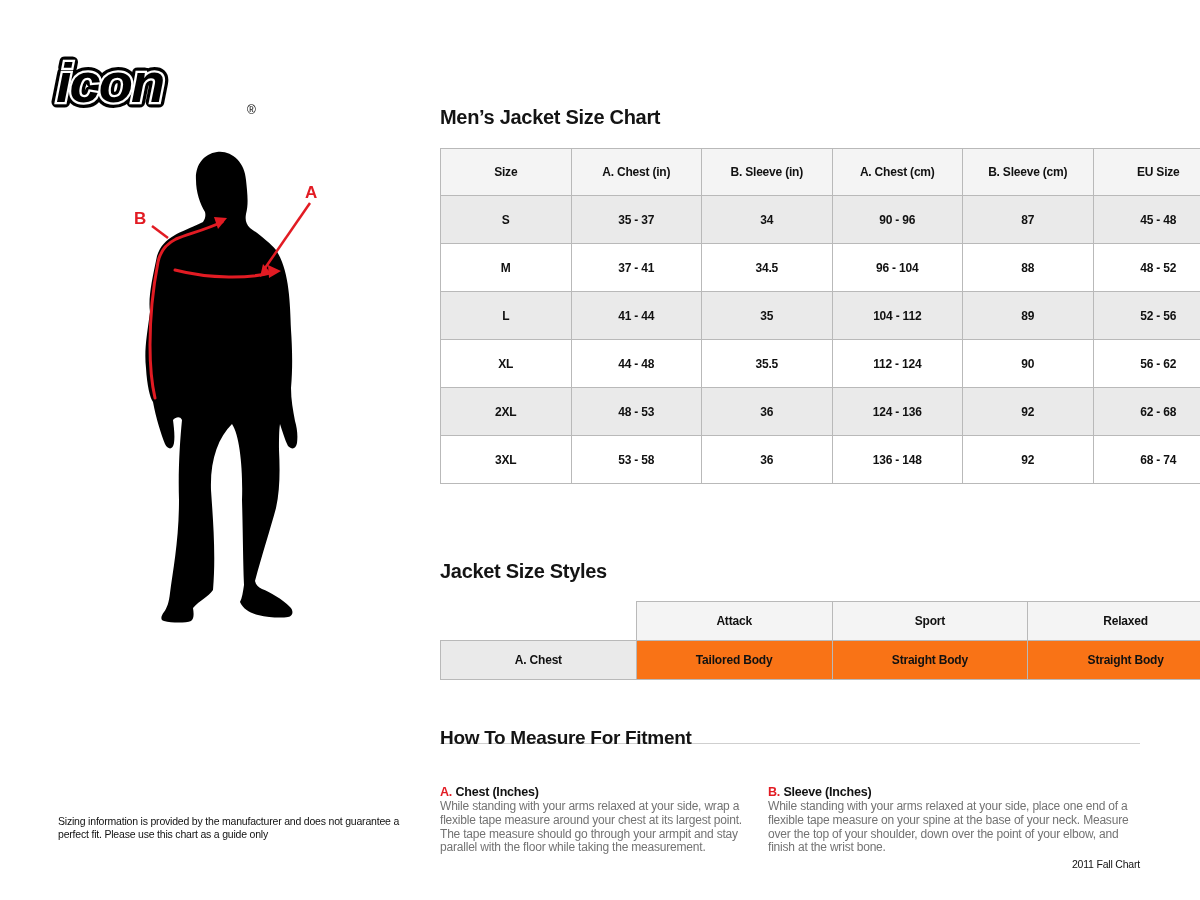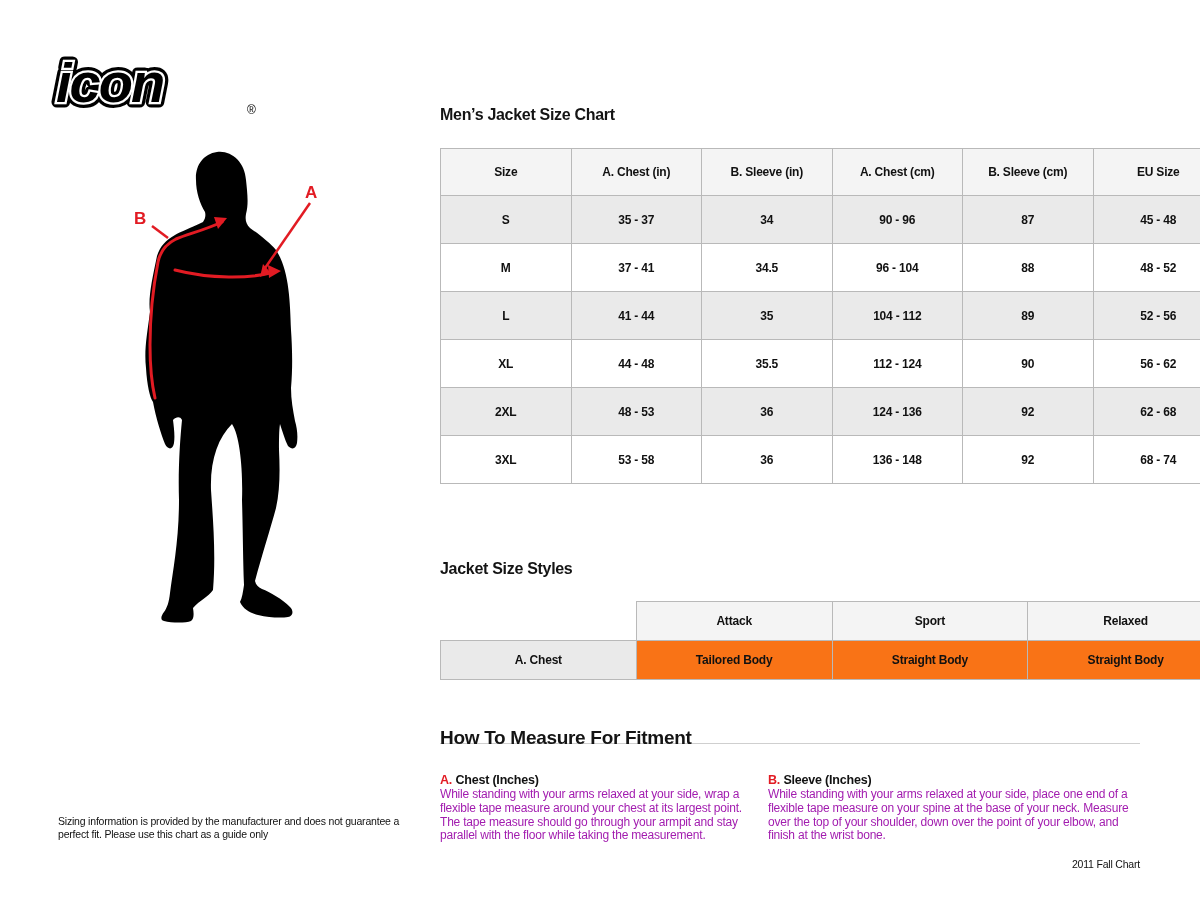--- a/index.html
+++ b/index.html
@@ -11,21 +11,21 @@
   }
   .abs{position:absolute;}
 
   
   #logo{left:50px;top:46px;width:220px;height:75px;}
 
   
   #figure{left:110px;top:140px;width:240px;height:510px;}
 
   
-  .h-main{font-size:16px;font-weight:bold;color:#141414;margin:0;letter-spacing:-0.3px;}
+  .h-main{font-size:20px;font-weight:bold;color:#141414;margin:0;letter-spacing:-0.3px;}
   #title-size{left:440px;top:106px;}
   #title-styles{left:440px;top:560px;}
   #title-measure{left:440px;top:727px;font-size:19px;}
 
   
   table{border-collapse:collapse;table-layout:fixed;width:784px;}
   td,th{border:1px solid #b9b9b9;text-align:center;vertical-align:middle;
         font-size:12px;font-weight:bold;letter-spacing:-0.2px;padding:0;}
   #size-table{left:440px;top:148px;}
   #size-table th{height:46px;background:#f4f4f4;}
@@ -40,23 +40,23 @@
   #styles-table td.blank{border:none;background:transparent;}
   #styles-table td.light{font-weight:normal;}
 
   
   #divider{left:440px;top:743px;width:700px;height:1px;background:#cfcfcf;}
 
   
   #measure-cols{left:440px;top:773px;width:700px;display:flex;}
   .mcol1{width:302px;margin-right:26px;}
   .mcol2{width:372px;}
-  .mlabel{font-size:12.5px;font-weight:bold;margin:0 0 1px 0;}
+  .mlabel{font-size:12.5px;font-weight:bold;margin:12px 0 1px 0;}
   .mlabel .red{color:#e21b23;}
-  .mbody{font-size:12px;line-height:13.8px;margin:0;font-weight:normal;color:#a21caf;}
+  .mbody{font-size:12px;line-height:13.8px;margin:0;font-weight:normal;color:#737373;}
 
   
   #disclaimer{left:58px;top:815px;width:372px;font-size:10.5px;line-height:13px;color:#111;}
   #chart-version{left:940px;top:858px;width:200px;text-align:right;font-size:10.5px;color:#111;}
 
   svg text{font-family:"Liberation Sans",sans-serif;}
 </style>
 </head>
 <body>
 

